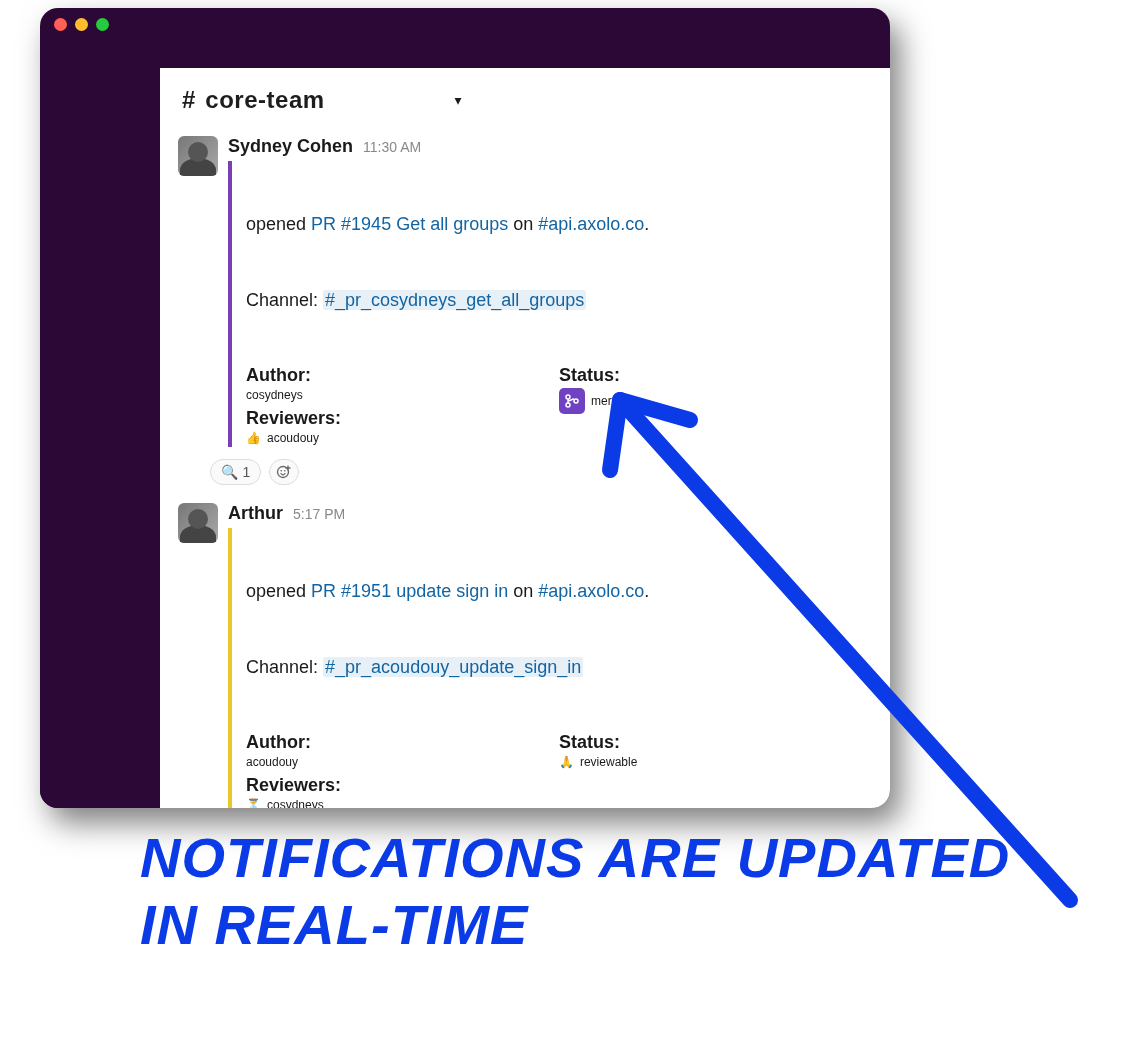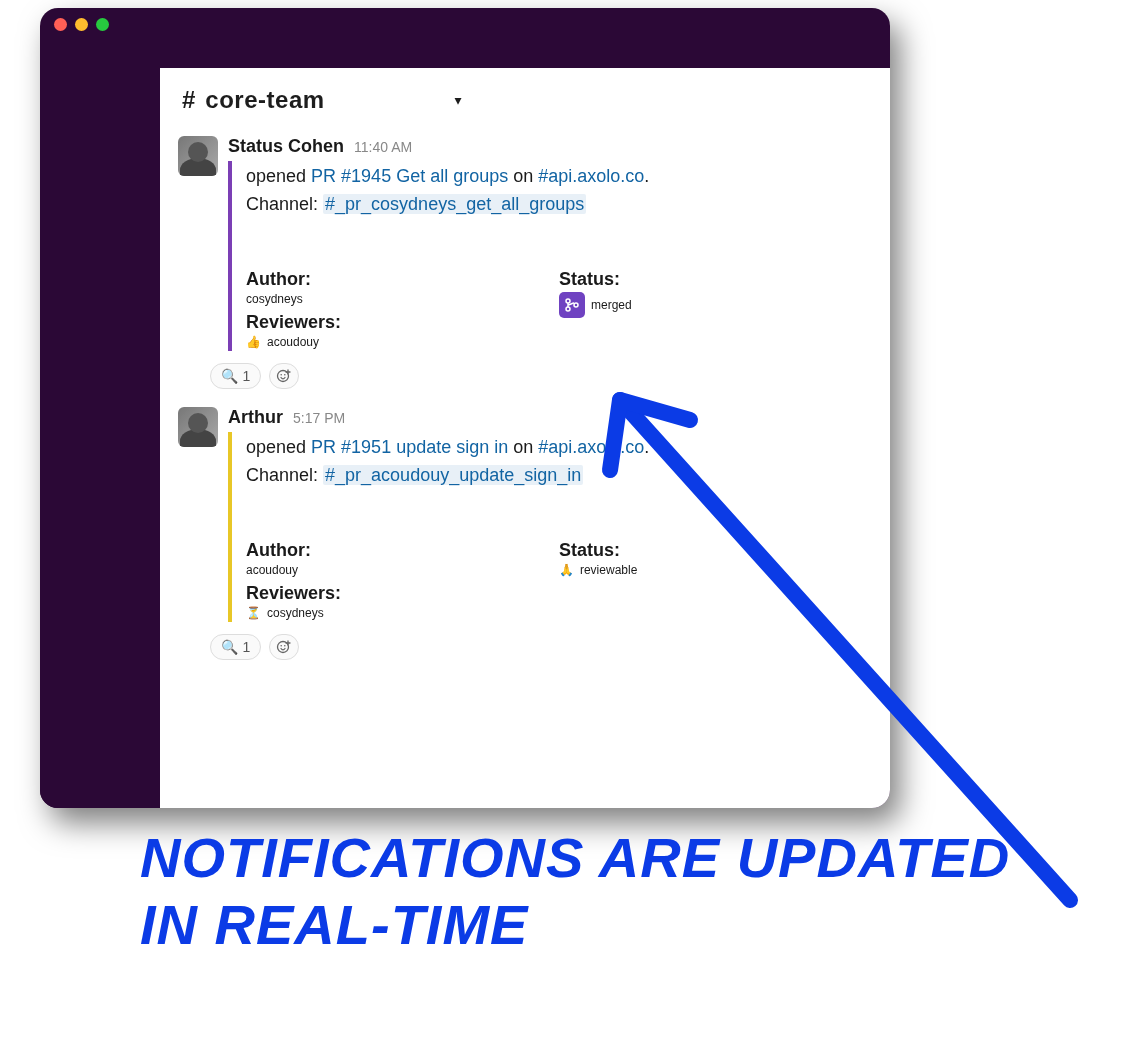--- a/index.html
+++ b/index.html
@@ -101,21 +101,21 @@
   .msg-head { display:flex; align-items:baseline; gap:10px; margin-bottom:2px;}
   .author { font-weight:700; font-size:18px; color:#1a1a1a; }
   .time { font-size:14px; color:#888; }
   .attachment {
     border-left: 4px solid #999;
     padding: 2px 0 2px 14px;
     margin-top: 4px;
   }
   .attachment.purple { border-left-color:#7b3fb5; }
   .attachment.yellow { border-left-color:#e8c727; }
-  .line { font-size:18px; color:#1a1a1a; line-height:1.55; }
+  .line { font-size:18px; color:#1a1a1a; line-height:1.55;margin-top:48px; }
   .link { color:#1264a3; }
   .link-hl { color:#1264a3; background:#e8f0f7; padding:0 2px; border-radius:2px;}
   .cols {
     display:flex;
     margin-top:10px;
   }
   .col { flex:1; }
   .label { font-weight:700; font-size:18px; color:#1a1a1a;margin-top:40px; }
   .val { font-size:12px; color:#1a1a1a; display:flex; align-items:center; gap:6px; margin-top:2px;}
   .merge-icon {
@@ -174,22 +174,22 @@
     <div class="channel-header">
       <span class="hash">#</span>
       <span class="chname">core-team</span>
       <span class="chevron">▾</span>
     </div>
 
     <div class="msg">
       <div class="avatar"></div>
       <div class="msg-body">
         <div class="msg-head">
-          <span class="author">Status Cohen</span>
-          <span class="time">11:40 AM</span>
+          <span class="author">Sydney Cohen</span>
+          <span class="time">11:30 AM</span>
         </div>
         <div class="attachment purple">
           <div class="line">
             <span>opened </span><span class="link">PR #1945 Get all groups</span><span> on </span><span class="link">#api.axolo.co</span><span>.</span>
           </div>
           <div class="line">
             <span>Channel: </span><span class="link-hl">#_pr_cosydneys_get_all_groups</span>
           </div>
           <div class="cols">
             <div class="col">

